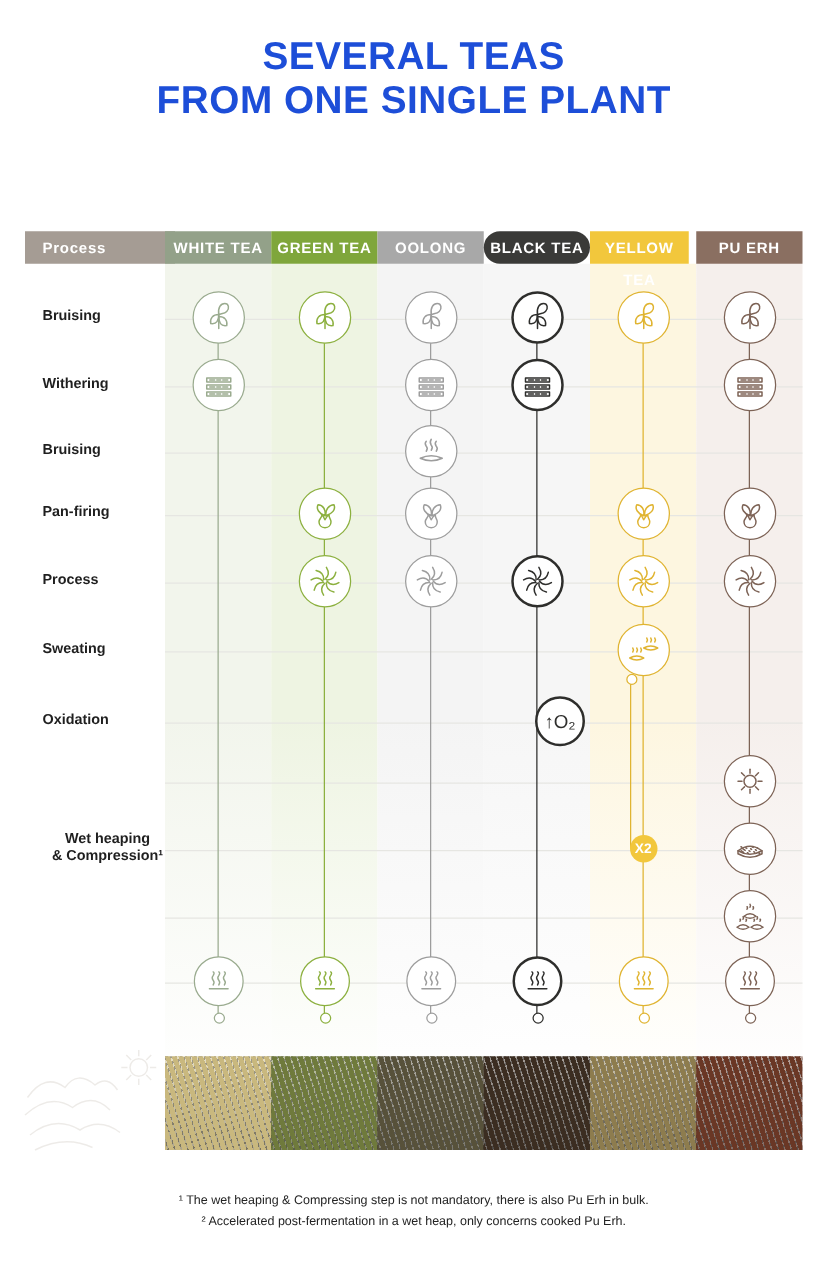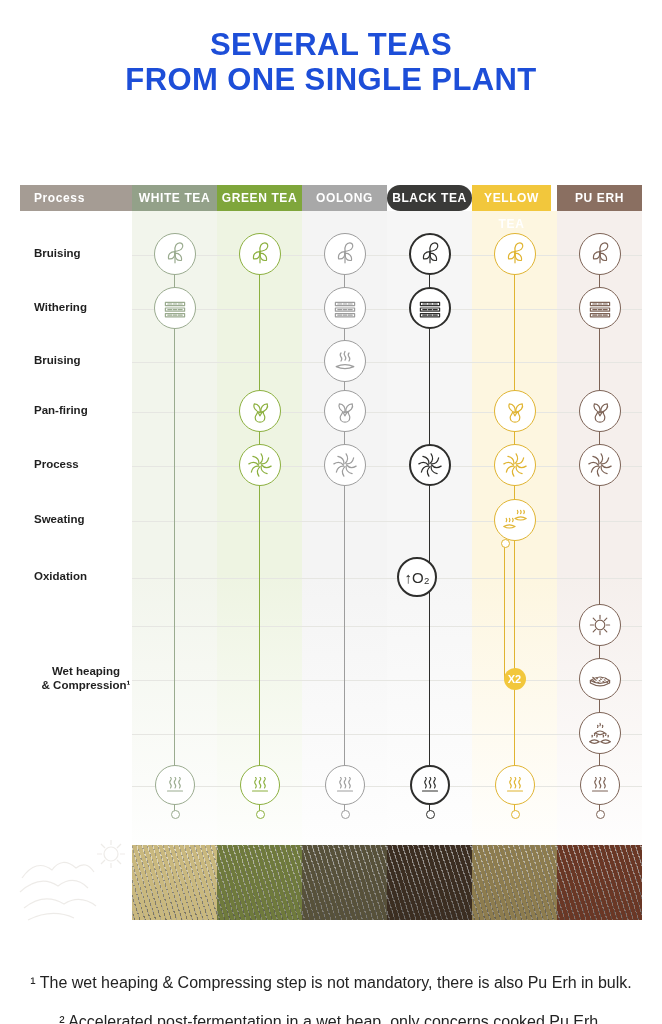--- a/index.html
+++ b/index.html
@@ -41,21 +41,21 @@
   .icon svg{display:block;}
   .x2badge{position:absolute;border-radius:50%;display:flex;align-items:center;
            justify-content:center;font-size:11px;font-weight:bold;color:#ffffff;}
   
   #photostrip{position:absolute;left:132px;top:845px;width:510px;height:75px;overflow:hidden;}
   .photo{position:absolute;top:0;height:75px;}
   
   #watermark{position:absolute;left:18px;top:830px;width:115px;height:95px;opacity:.5;}
   
   #footnotes{position:absolute;left:0;top:952px;width:662px;text-align:center;}
-  .fn{font-size:16px;line-height:17px;color:#232323;margin-top:22px;}
+  .fn{font-size:10px;line-height:17px;color:#232323;}
 </style>
 </head>
 <body>
 
 <div id="title-block">
   <div id="main-title">SEVERAL TEAS
 FROM ONE SINGLE PLANT</div>
 </div>
 
 <div id="chart">
@@ -269,21 +269,21 @@
           <path d="M21.4 21.4 Q20.8 29.0 28.9 30.8"></path>
           <path d="M20.0 22.0 Q14.2 26.9 18.6 33.9"></path>
           <path d="M18.6 21.4 Q11.0 20.8 9.2 28.9"></path>
           <path d="M18.0 20.0 Q13.1 14.2 6.1 18.6"></path>
           <path d="M18.6 18.6 Q19.2 11.0 11.1 9.2"></path>
           <path d="M20.0 18.0 Q25.8 13.1 21.4 6.1"></path>
           <path d="M21.4 18.6 Q29.0 19.2 30.8 11.1"></path>
         </g>
       </svg>
     </div>
-    <div class="icon" style="width: 40px; height: 40px; left: 377px; top: 372px; border: 2px solid rgb(46, 46, 44);">
+    <div class="icon" style="width: 40px; height: 40px; left: 408px; top: 372px; border: 2px solid rgb(46, 46, 44);">
       <span style="font-size: 15px; color: rgb(46, 46, 44); font-family: &quot;Liberation Sans&quot;, sans-serif;">↑O₂</span>
     </div>
     <div class="icon" style="width: 40px; height: 40px; left: 389.5px; top: 580px; border: 2px solid rgb(46, 46, 44);">
       <svg width="30" height="30" viewBox="0 0 40 40">
         <g fill="none" stroke="#2e2e2c" stroke-width="1.5" stroke-linecap="round" stroke-linejoin="round">
           <path d="M10 28 h20"></path>
           <path d="M14 24 q2 -3 0 -5 q-2 -3 0 -5 q2 -3 0 -4"></path>
           <path d="M20 24 q2 -3 0 -5 q-2 -3 0 -5 q2 -3 0 -4"></path>
           <path d="M26 24 q2 -3 0 -5 q-2 -3 0 -5 q2 -3 0 -4"></path>
         </g>

